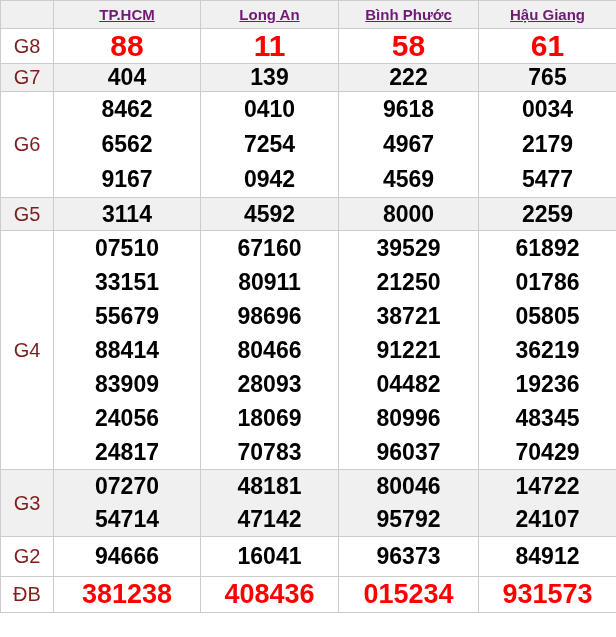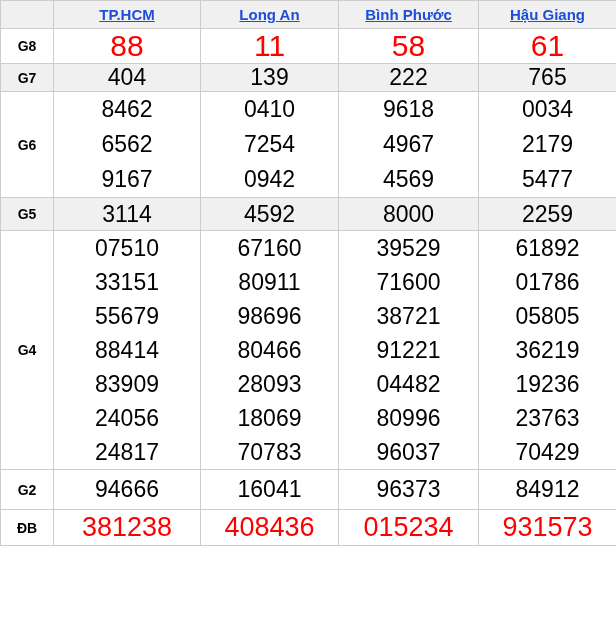--- a/index.html
+++ b/index.html
@@ -24,34 +24,34 @@
     text-align: center;
     vertical-align: middle;
     padding: 0;
     overflow: hidden;
   }
   tr.stripe { background: #f0f0f0; }
   tr.plain  { background: #ffffff; }
 
   thead th { height: 28px; font-size: 15px; font-weight: bold; }
   thead a.col-link {
-    color: #1d4ed8;
+    color: #701a75;
     text-decoration: underline;
     font-weight: bold;
     cursor: pointer;
   }
 
   td.label {
-    font-size: 14px;
+    font-size: 20px;
+    font-weight: normal;
+    color: #7f1d1d;
+  }
+
+  td.num {
     font-weight: bold;
-    color: #000000;
-  }
-
-  td.num {
-    font-weight: normal;
     color: #000000;
     font-size: 23px;
   }
   td.num div { line-height: 34px; }
 
   tr.r-g8 td.num { font-size: 30px; color: #ff0000; height: 34px; }
   tr.r-g7 td.num { height: 15px; }
   tr.r-g6 td.num div { line-height: 35px; }
   tr.r-g5 td.num { height: 33px; }
   tr.r-g4 td.num div { line-height: 34px; }
@@ -145,38 +145,57 @@
         <div>67160</div>
         <div>80911</div>
         <div>98696</div>
         <div>80466</div>
         <div>28093</div>
         <div>18069</div>
         <div>70783</div>
       </td>
       <td class="num">
         <div>39529</div>
-        <div>71600</div>
+        <div>21250</div>
         <div>38721</div>
         <div>91221</div>
         <div>04482</div>
         <div>80996</div>
         <div>96037</div>
       </td>
       <td class="num">
         <div>61892</div>
         <div>01786</div>
         <div>05805</div>
         <div>36219</div>
         <div>19236</div>
-        <div>23763</div>
+        <div>48345</div>
         <div>70429</div>
       </td>
     </tr>
 
+    <tr class="stripe r-g3">
+      <td class="label">G3</td>
+      <td class="num">
+        <div>07270</div>
+        <div>54714</div>
+      </td>
+      <td class="num">
+        <div>48181</div>
+        <div>47142</div>
+      </td>
+      <td class="num">
+        <div>80046</div>
+        <div>95792</div>
+      </td>
+      <td class="num">
+        <div>14722</div>
+        <div>24107</div>
+      </td>
+    </tr>
 
     <tr class="plain r-g2">
       <td class="label">G2</td>
       <td class="num">94666</td>
       <td class="num">16041</td>
       <td class="num">96373</td>
       <td class="num">84912</td>
     </tr>
 
 

